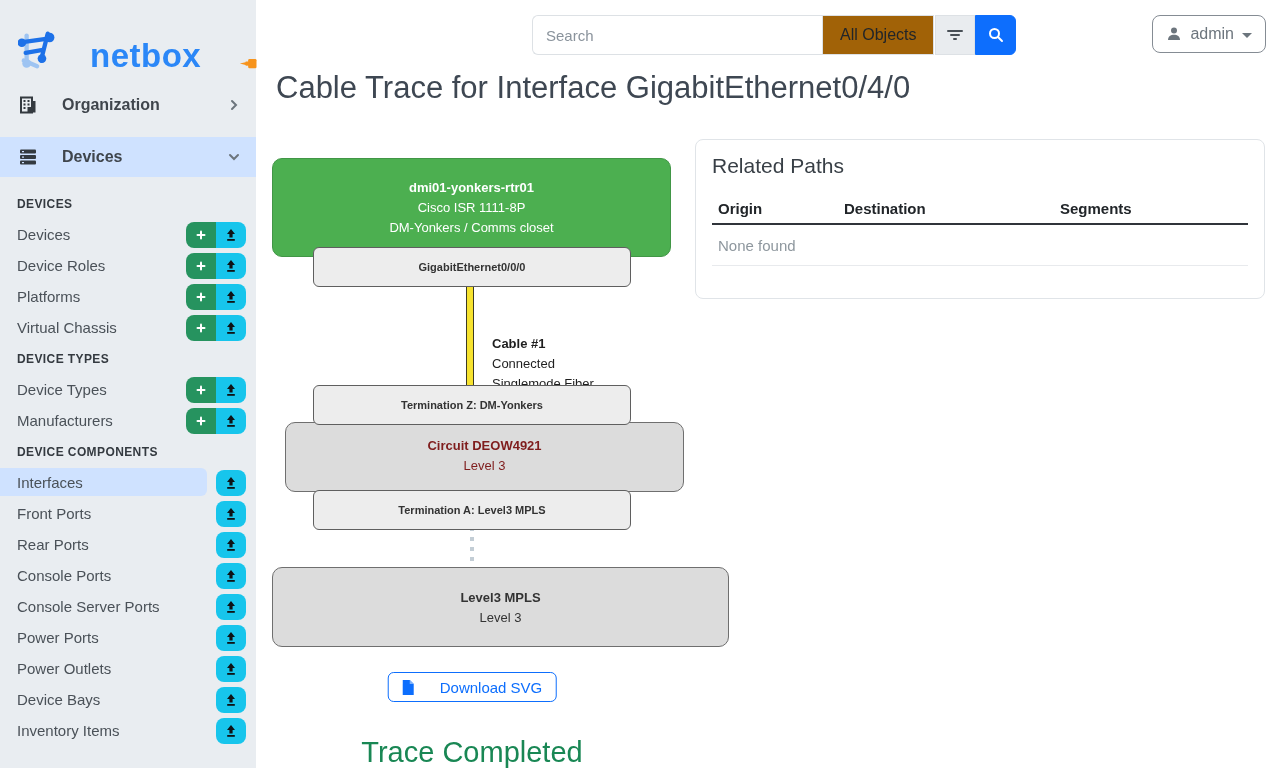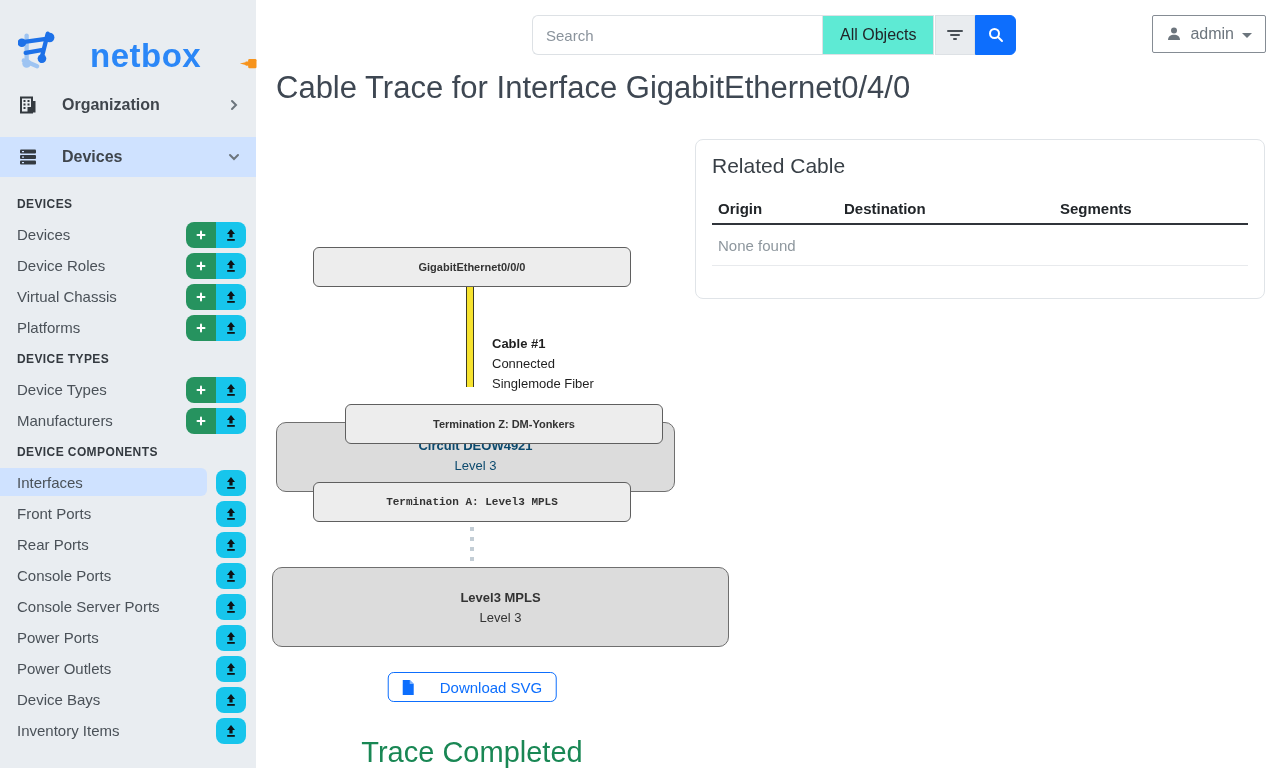--- a/index.html
+++ b/index.html
@@ -34,58 +34,58 @@
   .bup  { background:#17c5ec; border-radius:0 8px 8px 0; }
   .bup.solo { border-radius:8px; }
 
   
   .main { position:absolute; left:256px; top:0; width:1024px; height:768px; background:#fff; }
   .search-group { position:absolute; left:276px; top:15px; height:40px; display:flex; }
   .search-input { width:290px; height:40px; border:1px solid #dde1e5; border-right:none;
                   border-radius:6px 0 0 6px; padding:0 13px; font-size:15px; color:#212529;
                   outline:none; font-family:"Liberation Sans",sans-serif; }
   .search-input::placeholder { color:#8a939c; }
-  .scope-seg { background:#5eead4; border:1px solid #dde1e5; display:flex; align-items:center;
+  .scope-seg { background:#a16207; border:1px solid #dde1e5; display:flex; align-items:center;
                padding:0 17px; font-size:16px; color:#212529; cursor:pointer; }
   .filter-btn { background:#e9ecef; border:1px solid #dde1e5; width:40px; margin-left:1px;
                 display:flex; align-items:center; justify-content:center; cursor:pointer; }
   .search-btn { background:#0d6efd; border:1px solid #0d6efd; width:41px;
                 border-radius:0 6px 6px 0; display:flex; align-items:center;
                 justify-content:center; cursor:pointer; }
   .admin-btn { position:absolute; right:14px; top:15px; height:38px; background:#fff;
-               border:1px solid #858c94; border-radius:2px; display:flex; align-items:center;
+               border:1px solid #858c94; border-radius:8px; display:flex; align-items:center;
                gap:8px; padding:0 13px; color:#6c757d; font-size:16px; cursor:pointer;
                font-family:"Liberation Sans",sans-serif; }
   .caret { width:0; height:0; border-left:5px solid transparent; border-right:5px solid transparent;
            border-top:5px solid #6c757d; margin-top:2px; }
 
   .page-title { position:absolute; left:20px; top:70px; font-size:31px; font-weight:400;
                 color:#3e4752; }
 
   
   .diagram { position:absolute; left:16px; top:158px; width:400px; height:620px; }
   .node { position:absolute; text-align:center; font-size:13px; }
   .node-device { left:0; top:0; width:399px; height:99px; background:#4caf50;
                  border:1px solid #419646; border-radius:10px; color:#fff; padding-top:19px;
                  line-height:20px; z-index:1; }
   .node-device .t1 { font-weight:bold; }
   .portbox { position:absolute; left:41px; width:318px; height:40px; background:#ededed;
              border:1px solid #5f5f5f; border-radius:6px; display:flex; align-items:center;
              justify-content:center; font-size:11px; font-weight:bold; color:#333; z-index:3; }
   .pb-interface { top:89px; }
-  .pb-termz { top:246px;margin-left:32px; }
-  .pb-terma { top:324px;font-family:Liberation Mono, monospace; }
+  .pb-termz { top:227px; }
+  .pb-terma { top:332px; }
   .cable-line { position:absolute; left:194px; top:129px; width:8px; height:100px;
                 background:#f7e32f; border-left:1.5px solid #3c3a22;
                 border-right:1.5px solid #3c3a22; z-index:2; }
   .cable-text { position:absolute; left:220px; top:148px; text-align:left; font-size:13px;
                 line-height:20px; color:#1f1f1f; z-index:2; }
   .cable-text .t1 { font-weight:bold;margin-top:28px; }
-  .node-circuit { left:4px; top:264px; width:399px; height:70px; background:#dcdcdc;
-                  border:1px solid #6f6f6f; border-radius:10px; color:#0c4a6e; padding-top:13px;
+  .node-circuit { left:13px; top:264px; width:399px; height:70px; background:#dcdcdc;
+                  border:1px solid #6f6f6f; border-radius:10px; color:#7f1d1d; padding-top:13px;
                   line-height:20px; z-index:1; }
   .node-circuit .t1 { font-weight:bold; }
   .dotted { position:absolute; left:198px; top:369px; width:4px; height:40px; z-index:0;
             background:repeating-linear-gradient(to bottom,#c3cdd5 0 4px,transparent 4px 10px); }
   .node-provider { left:0; top:409px; width:457px; height:80px; background:#dcdcdc;
                    border:1px solid #6f6f6f; border-radius:10px; color:#333; padding-top:20px;
                    line-height:20px; z-index:1; }
   .node-provider .t1 { font-weight:bold; }
   .dl-btn { position:absolute; top:514px; left:200px; transform:translateX(-50%); height:30px;
             display:flex; align-items:center; gap:25px; padding:0 13px; background:#fff;
@@ -213,38 +213,38 @@
           </button>
         <button class="sbtn bup">
             <svg width="14" height="14" viewBox="0 0 14 14" fill="#0e1316">
               <path d="M7 1 L11 6 H8.6 V9.5 H5.4 V6 H3 Z"></path>
               <rect x="3.2" y="11" width="7.6" height="1.8"></rect>
             </svg>
           </button>
       </span>
     </div>
     <div class="sub-item">
-      <span class="sub-label">Virtual Chassis</span>
+      <span class="sub-label">Platforms</span>
       <span class="btn-pair">
         <button class="sbtn badd">
             <svg width="14" height="14" viewBox="0 0 14 14" fill="#fff">
               <rect x="6" y="2.5" width="2" height="9" rx="1"></rect>
               <rect x="2.5" y="6" width="9" height="2" rx="1"></rect>
             </svg>
           </button>
         <button class="sbtn bup">
             <svg width="14" height="14" viewBox="0 0 14 14" fill="#0e1316">
               <path d="M7 1 L11 6 H8.6 V9.5 H5.4 V6 H3 Z"></path>
               <rect x="3.2" y="11" width="7.6" height="1.8"></rect>
             </svg>
           </button>
       </span>
     </div>
     <div class="sub-item">
-      <span class="sub-label">Platforms</span>
+      <span class="sub-label">Virtual Chassis</span>
       <span class="btn-pair">
         <button class="sbtn badd">
             <svg width="14" height="14" viewBox="0 0 14 14" fill="#fff">
               <rect x="6" y="2.5" width="2" height="9" rx="1"></rect>
               <rect x="2.5" y="6" width="9" height="2" rx="1"></rect>
             </svg>
           </button>
         <button class="sbtn bup">
             <svg width="14" height="14" viewBox="0 0 14 14" fill="#0e1316">
               <path d="M7 1 L11 6 H8.6 V9.5 H5.4 V6 H3 Z"></path>
@@ -428,20 +428,25 @@
       </svg>
     </span>
     <span>admin</span>
     <span class="caret"></span>
   </button>
 
   <h1 class="page-title">Cable Trace for Interface GigabitEthernet0/4/0</h1>
 
   <div class="diagram">
 
+    <div class="node node-device">
+      <div class="t1">dmi01-yonkers-rtr01</div>
+      <div>Cisco ISR 1111-8P</div>
+      <div>DM-Yonkers / Comms closet</div>
+    </div>
 
     <div class="portbox pb-interface">GigabitEthernet0/0/0</div>
 
     <div class="cable-line"></div>
     <div class="cable-text">
       <div class="t1">Cable #1</div>
       <div>Connected</div>
       <div>Singlemode Fiber</div>
     </div>
 
@@ -468,21 +473,21 @@
             <path d="M8 0 v4 h4 Z" fill="#7fb2fb"></path>
         </svg>
       </span>
       <span>Download SVG</span>
     </button>
 
     <div class="trace-status">Trace Completed</div>
   </div>
 
   <div class="card">
-    <div class="card-title">Related Cable</div>
+    <div class="card-title">Related Paths</div>
     <table class="paths-table">
       <thead>
         <tr>
           <th class="c1">Origin</th>
           <th class="c2">Destination</th>
           <th class="c3">Segments</th>
         </tr>
       </thead>
       <tbody>
         <tr>

